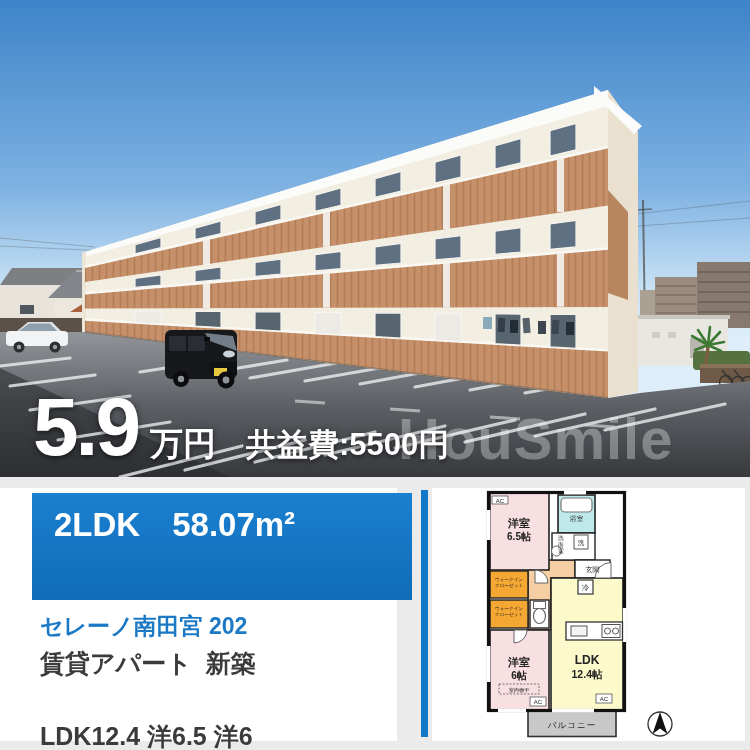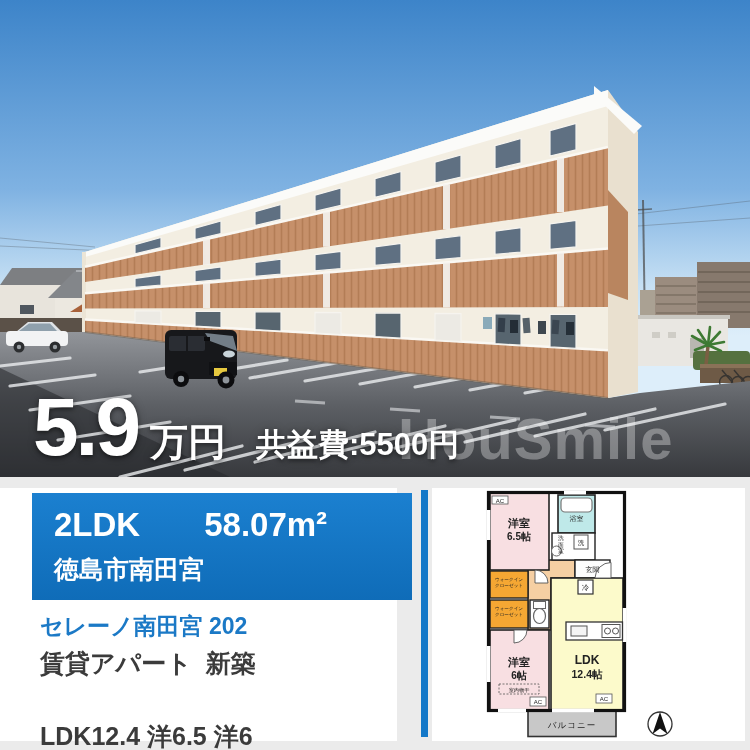--- a/index.html
+++ b/index.html
@@ -3,32 +3,32 @@
 <meta charset="utf-8">
 <style>
   html,body{margin:0;padding:0;}
   body{width:750px;height:750px;position:relative;background:#ebebeb;
        font-family:"Liberation Sans","DejaVu Sans",sans-serif;overflow:hidden;}
   .photo{position:absolute;left:0;top:0;width:750px;height:477px;background:#4a8fd4;}
   .photo svg{display:block;}
   .price-row{position:absolute;left:33px;top:386px;display:flex;align-items:baseline;color:#fff;
              text-shadow:0 2px 4px rgba(0,0,0,.45),0 0 10px rgba(0,0,0,.25);white-space:nowrap;}
   .price-big{font-size:82px;font-weight:bold;letter-spacing:-3px;line-height:1;}
-  .price-unit{font-size:38px;font-weight:bold;margin-left:12px;}
+  .price-unit{font-size:33px;font-weight:bold;margin-left:12px;}
   .price-fee{font-size:31px;font-weight:bold;margin-left:30px;}
   .bottom{position:absolute;left:0;top:477px;width:750px;height:273px;background:#ebebeb;}
   .card{position:absolute;background:#fff;}
   .card-left{left:0;top:11px;width:397px;height:253px;}
   .card-right{left:432px;top:11px;width:313px;height:253px;overflow:hidden;}
   .blue-bar{position:absolute;left:421px;top:13px;width:7px;height:247px;background:#1478c8;}
   .blue-box{position:absolute;left:32px;top:16px;width:380px;height:107px;
             background:linear-gradient(#1b80d0,#0f6cb8);color:#fff;box-sizing:border-box;
             padding:13px 0 0 22px;}
   .bb-line1{font-size:33px;font-weight:bold;white-space:nowrap;}
-  .bb-area{margin-left:64px;}
+  .bb-area{margin-left:32px;}
   .bb-line2{font-size:25px;font-weight:bold;margin-top:9px;}
   .listing-title{position:absolute;left:40px;top:134px;font-size:23px;font-weight:bold;color:#1b79c6;white-space:nowrap;cursor:pointer;}
   .listing-cat{position:absolute;left:40px;top:170px;font-size:25px;font-weight:bold;color:#3b3b3b;white-space:nowrap;font-family:Liberation Serif, serif;}
   .listing-cat .cond{margin-left:14px;}
   .listing-rooms{position:absolute;left:40px;top:207px;font-size:25px;font-weight:bold;color:#3b3b3b;white-space:nowrap;margin-top:36px;}
   .plan-svg{position:absolute;left:-2px;top:0;}
   .plan-svg text{font-family:"Liberation Sans","DejaVu Sans",sans-serif;fill:#222;}
 </style>
 </head>
 <body>
@@ -352,21 +352,20 @@
       </g>
     </svg>
   </div>
 
   <div class="blue-bar"></div>
 
   <div class="blue-box">
     <div class="bb-line1">
       <span>2LDK</span><span class="bb-area">58.07m²</span>
     </div>
-    <div class="bb-line2">徳島市南田宮</div>
   </div>
 
   <div class="listing-title">セレーノ南田宮 202</div>
   <div class="listing-cat">
     <span>賃貸アパート</span><span class="cond">新築</span>
   </div>
   <div class="listing-rooms">LDK12.4 洋6.5 洋6</div>
 </div>
 
 </body></html>

